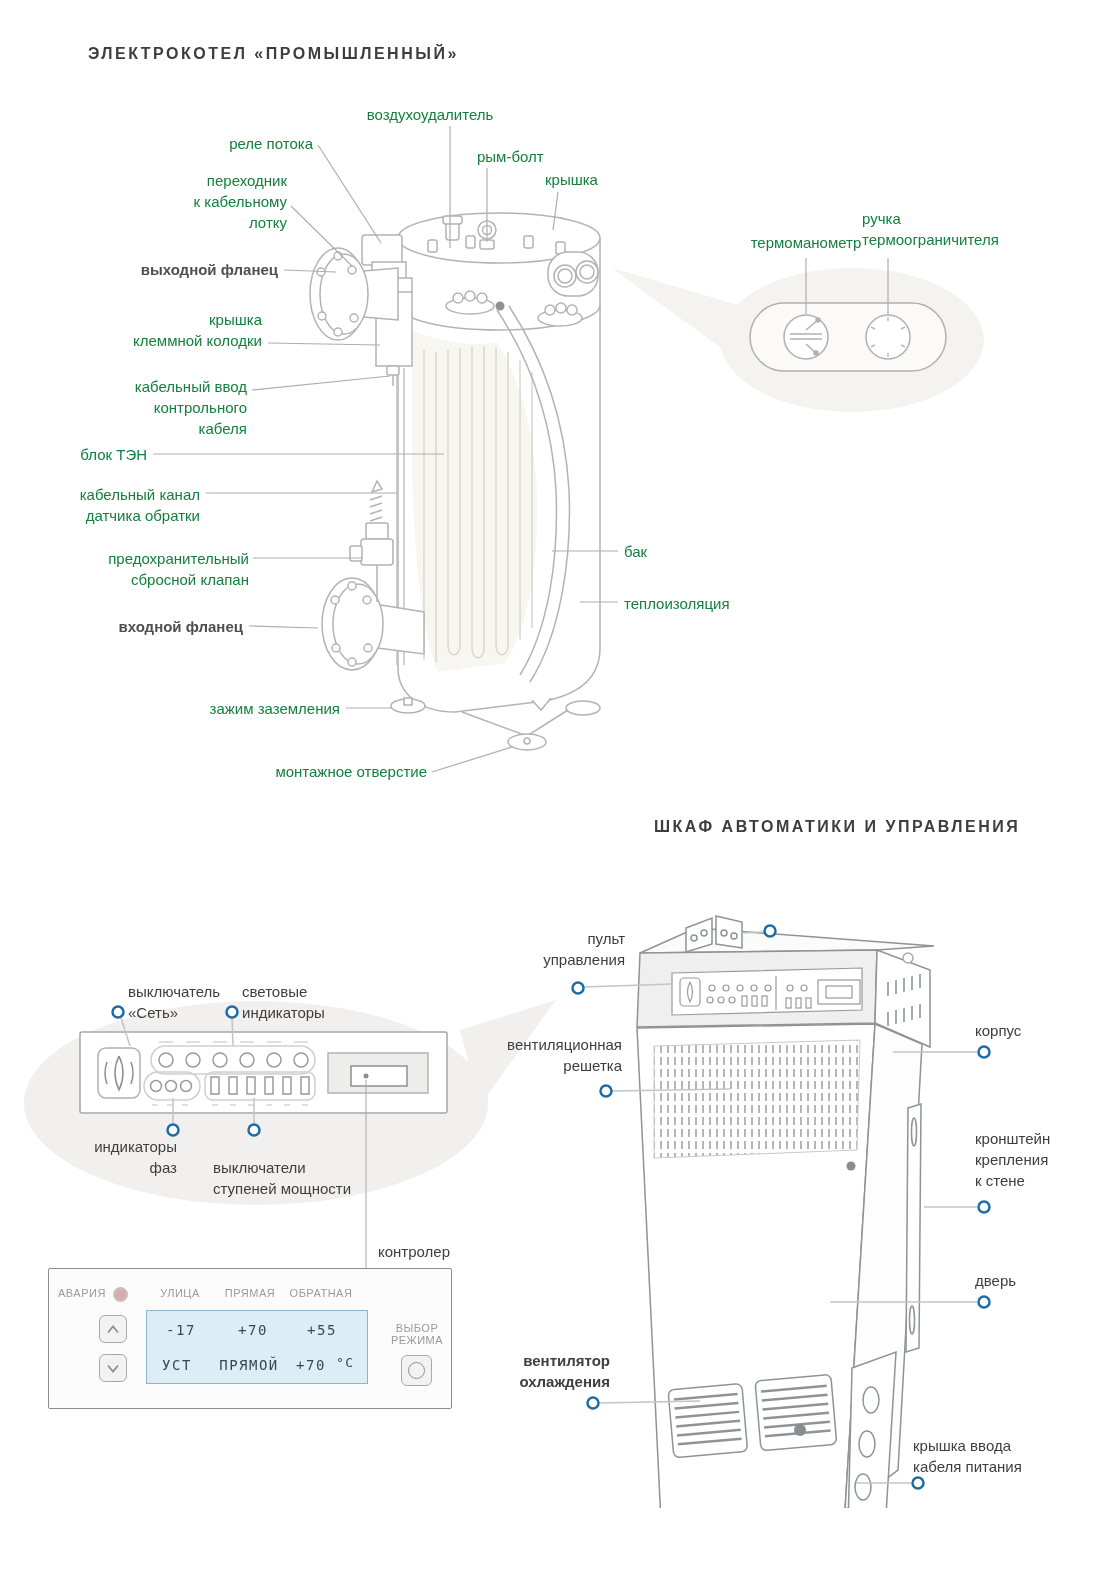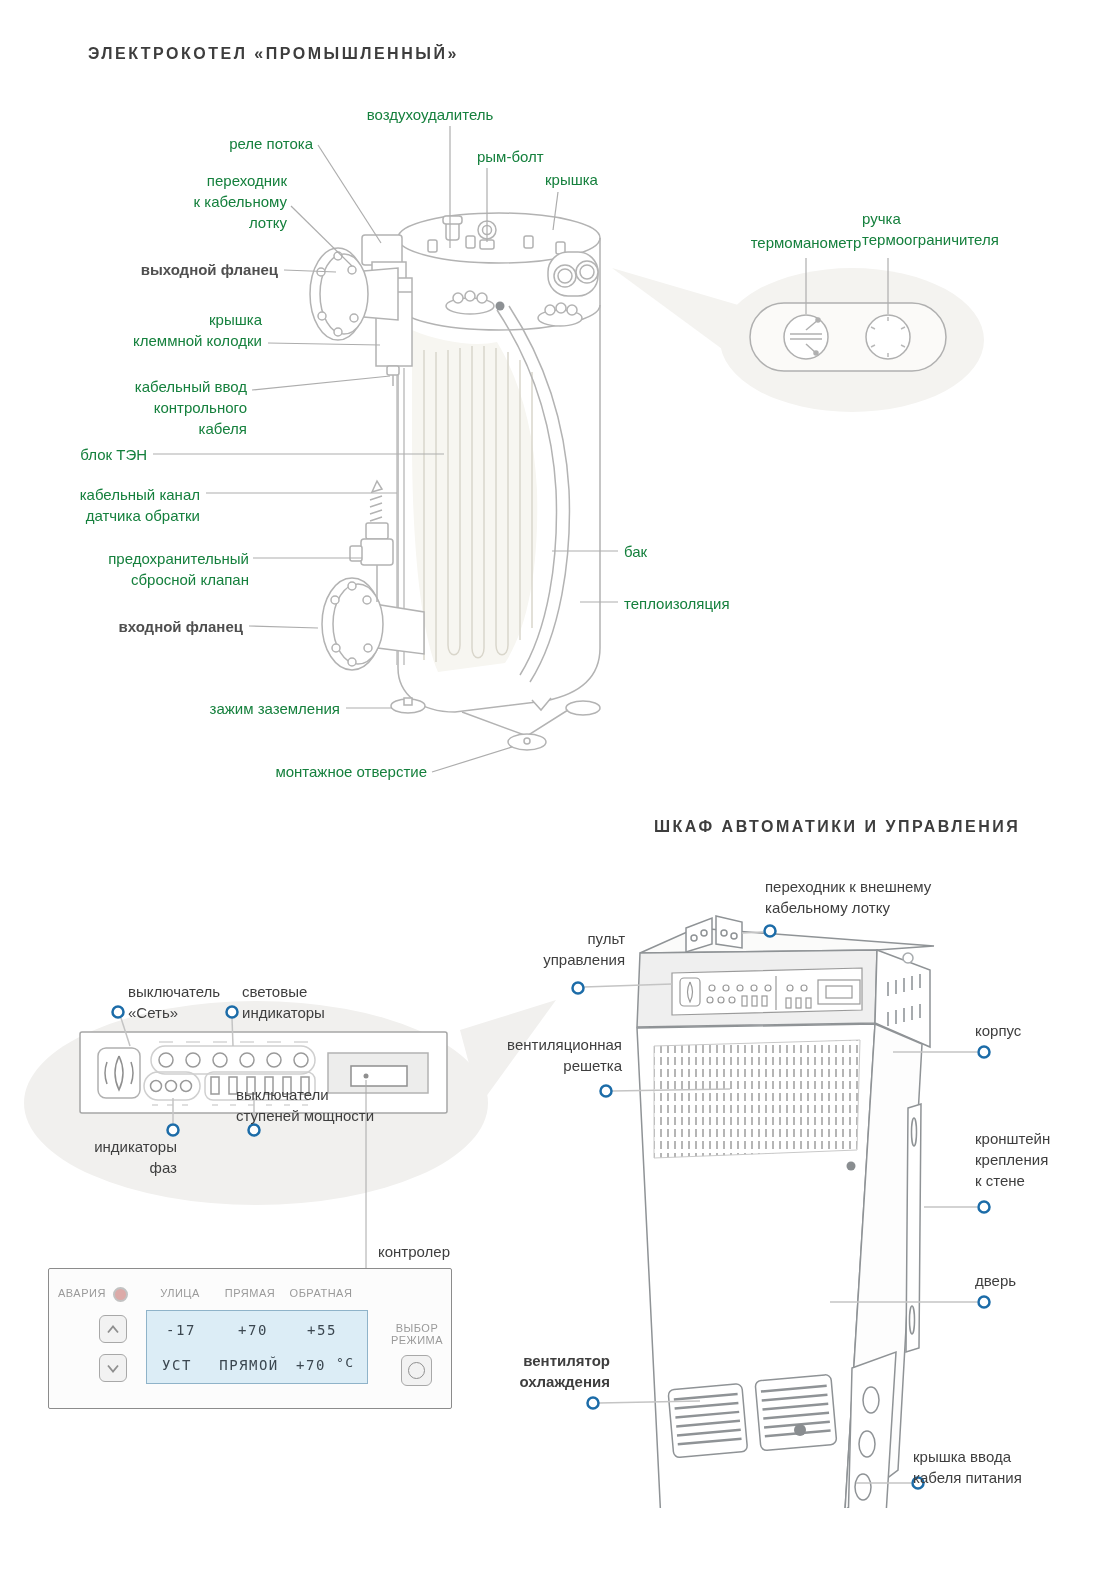--- a/index.html
+++ b/index.html
@@ -422,43 +422,41 @@
 <div class="lbl r" style="left:195px;top:698px;width:145px;">зажим заземления</div>
 <div class="lbl r" style="left:262px;top:761px;width:165px;">монтажное отверстие</div>
 <div class="lbl" style="left:477px;top:146px;">рым-болт</div>
 <div class="lbl" style="left:545px;top:169px;">крышка</div>
 <div class="lbl c" style="left:740px;top:232px;width:132px;">термоманометр</div>
 <div class="lbl" style="left:862px;top:208px;">ручка
 термоограничителя</div>
 <div class="lbl" style="left:624px;top:541px;">бак</div>
 <div class="lbl" style="left:624px;top:593px;">теплоизоляция</div>
 
-<div class="lbl dark" style="left:765px;top:876px;">переходник к внешнему
-кабельному лотку</div>
 <div class="lbl dark r" style="left:495px;top:928px;width:130px;">пульт
 управления</div>
 <div class="lbl dark r" style="left:480px;top:1034px;width:142px;">вентиляционная
 решетка</div>
 <div class="lbl dark" style="left:975px;top:1020px;">корпус</div>
 <div class="lbl dark" style="left:975px;top:1128px;">кронштейн
 крепления
 к стене</div>
 <div class="lbl dark" style="left:975px;top:1270px;">дверь</div>
 <div class="lbl dark r" style="left:488px;top:1350px;width:122px;font-weight:bold;">вентилятор
 охлаждения</div>
-<div class="lbl dark" style="left:913px;top:1435px;margin-top:11px;">крышка ввода
+<div class="lbl dark" style="left:913px;top:1435px;">крышка ввода
 кабеля питания</div>
 
 <div class="lbl dark" style="left:128px;top:981px;">выключатель
 «Сеть»</div>
 <div class="lbl dark" style="left:242px;top:981px;">световые
 индикаторы</div>
 <div class="lbl dark r" style="left:83px;top:1136px;width:94px;">индикаторы
 фаз</div>
-<div class="lbl dark" style="left:213px;top:1084px;margin-left:23px;">выключатели
+<div class="lbl dark" style="left:213px;top:1157px;">выключатели
 ступеней мощности</div>
 
 <div class="lbl dark r" style="left:340px;top:1241px;width:110px;">контролер</div>
 <div class="ctl-panel"></div>
 <div class="ctl-small" style="left:58px;top:1287px;">АВАРИЯ</div>
 <div class="led"></div>
 <div class="ctl-small c" style="left:150px;top:1287px;width:60px;">УЛИЦА</div>
 <div class="ctl-small c" style="left:218px;top:1287px;width:64px;">ПРЯМАЯ</div>
 <div class="ctl-small c" style="left:289px;top:1287px;width:64px;">ОБРАТНАЯ</div>
 

